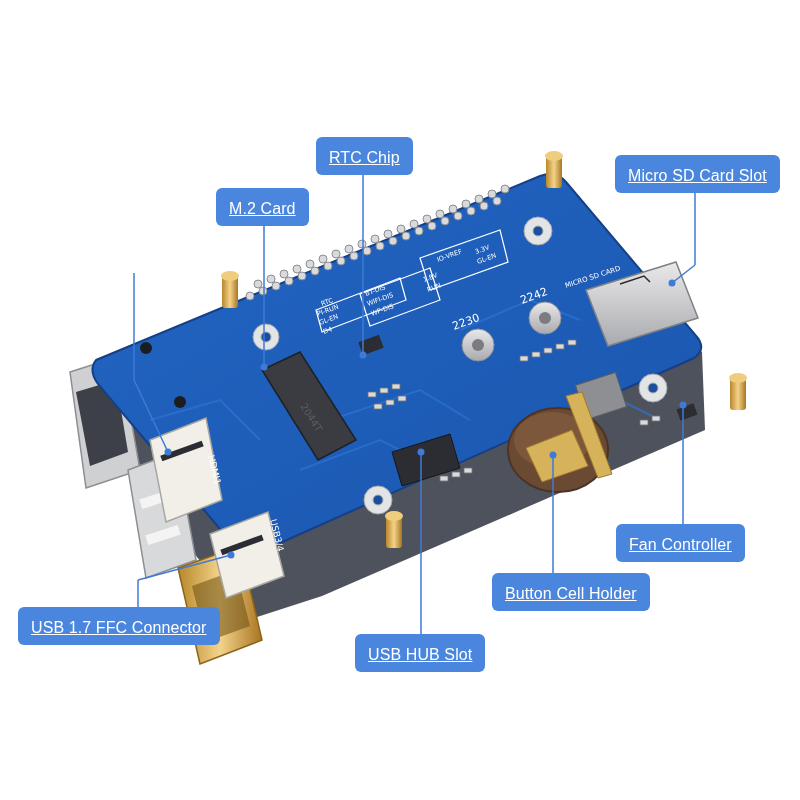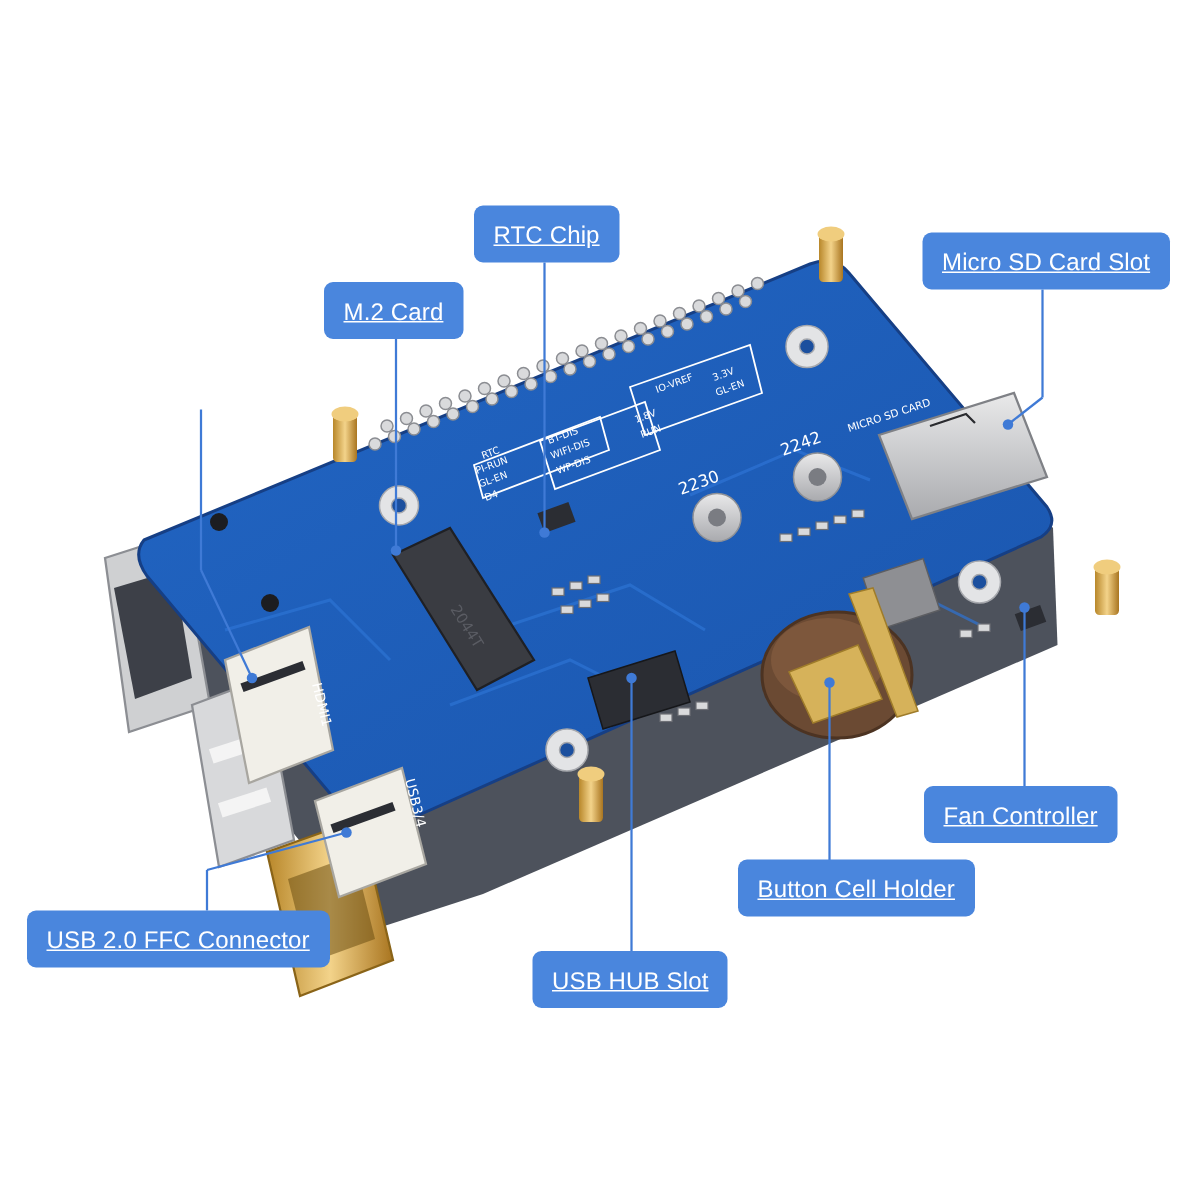--- a/index.html
+++ b/index.html
@@ -252,14 +252,14 @@
       <circle cx="231" cy="555" r="3.5"></circle>
     </g>
   </svg>
 
   <div class="callout" style="left:316px;top:137px;">RTC Chip</div>
   <div class="callout" style="left:216px;top:188px;">M.2 Card</div>
   <div class="callout" style="left:615px;top:155px;">Micro SD Card Slot</div>
   <div class="callout" style="left:616px;top:524px;">Fan Controller</div>
   <div class="callout" style="left:474px;top:573px;margin-left:18px;">Button Cell Holder</div>
   <div class="callout" style="left:355px;top:634px;">USB HUB Slot</div>
-  <div class="callout" style="left:18px;top:607px;">USB 2.0 FFC Connector</div>
+  <div class="callout" style="left:18px;top:607px;">USB 1.7 FFC Connector</div>
 </div>
 
 </body></html>

